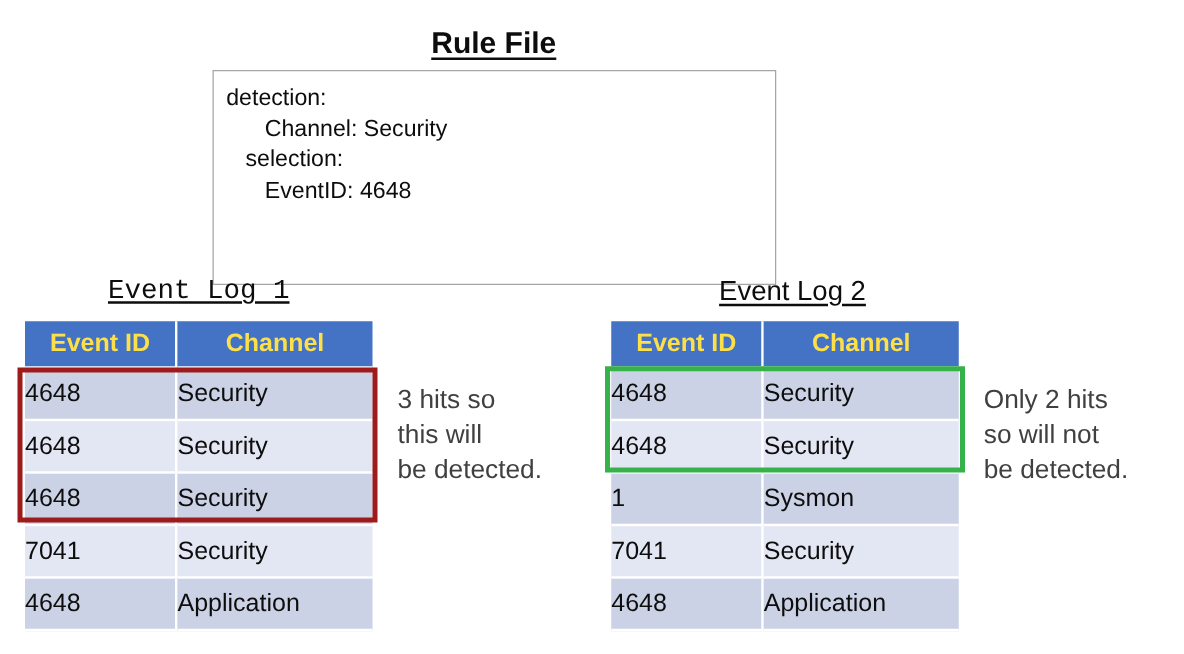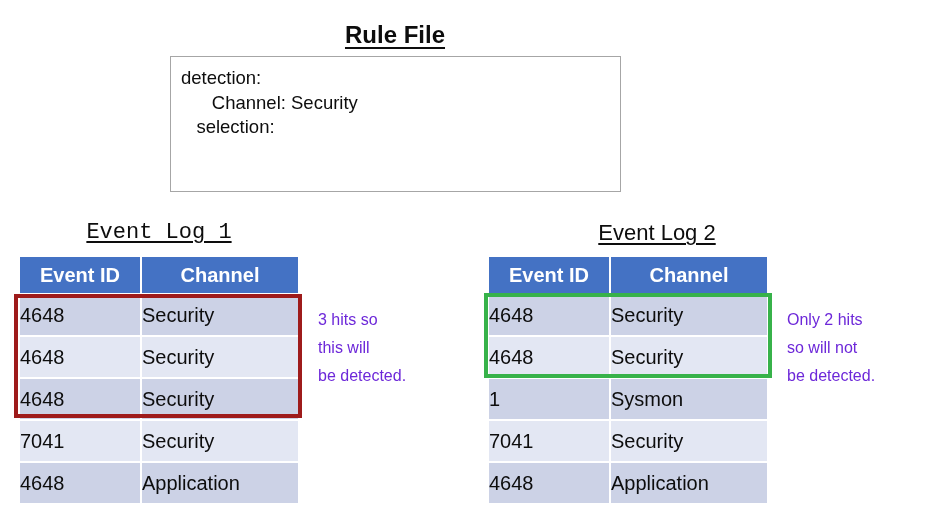--- a/index.html
+++ b/index.html
@@ -32,21 +32,21 @@
     text-decoration: underline;
     text-underline-offset: 4px;
     text-decoration-thickness: 2px;
   }
 
   #rule-box {
     position: absolute;
     left: 170px;
     top: 56px;
     width: 451px;
-    height: 136px;
+    height: 172px;
     border: 1px solid #a6a6a6;
     background: #ffffff;
     box-sizing: border-box;
   }
   #rule-box .code-lines {
     padding: 9px 0 0 10px;
   }
   .code-line {
     font-family: "Liberation Sans", sans-serif;
     font-size: 18.5px;
@@ -62,40 +62,40 @@
     line-height: 28px;
     text-align: center;
     color: #0d0d0d;
   }
   .log-title .ul {
     text-decoration: underline;
     text-underline-offset: 3px;
     text-decoration-thickness: 2px;
   }
   #log1-title { left: 20px;  top: 219px; width: 278px; font-family: Liberation Mono, monospace; }
-  #log2-title { left: 518px; top: 219px; width: 278px; }
+  #log2-title { left: 495px; top: 219px; width: 278px; }
 
   .log-table {
     position: absolute;
     width: 278px;
     border-collapse: separate;
     border-spacing: 0;
   }
   #log1-table { left: 20px;  top: 257px; }
   #log2-table { left: 489px; top: 257px; }
 
   .log-table table {
     border-collapse: separate;
     border-spacing: 0;
     width: 278px;
     table-layout: fixed;
   }
   .log-table th {
     background: #4472c4;
-    color: #ffffff;
+    color: #fde047;
     font-size: 20px;
     font-weight: bold;
     height: 36px;
     text-align: center;
     border-right: 2px solid #ffffff;
     border-bottom: 2px solid #ffffff;
     padding: 0;
   }
   .log-table th:last-child { border-right: none; }
   .log-table td {
@@ -130,38 +130,39 @@
     left: 484px;
     top: 293px;
     width: 288px;
     height: 85px;
     border: 4px solid #37b24a;
   }
 
   
   .annot {
     position: absolute;
-    font-size: 16px;
+    font-size: 21px;
     line-height: 28px;
-    color: #6d28d9;
+    color: #404040;
     white-space: pre-line;
   }
   #annot1 { left: 318px; top: 306px; width: 175px; }
   #annot2 { left: 787px; top: 306px; width: 165px; }
 </style>
 </head>
 <body>
 
 <div id="rule-title"><span class="ul">Rule File</span></div>
 
 <div id="rule-box">
   <div class="code-lines">
     <div class="code-line">detection:</div>
     <div class="code-line">      Channel: Security</div>
     <div class="code-line">   selection:</div>
+    <div class="code-line">      EventID: 4648</div>
   </div>
 </div>
 
 <div class="log-title" id="log1-title"><span class="ul">Event Log 1</span></div>
 
 <div class="log-table" id="log1-table">
   <table>
     <colgroup>
         <col class="c1">
         <col class="c2">

